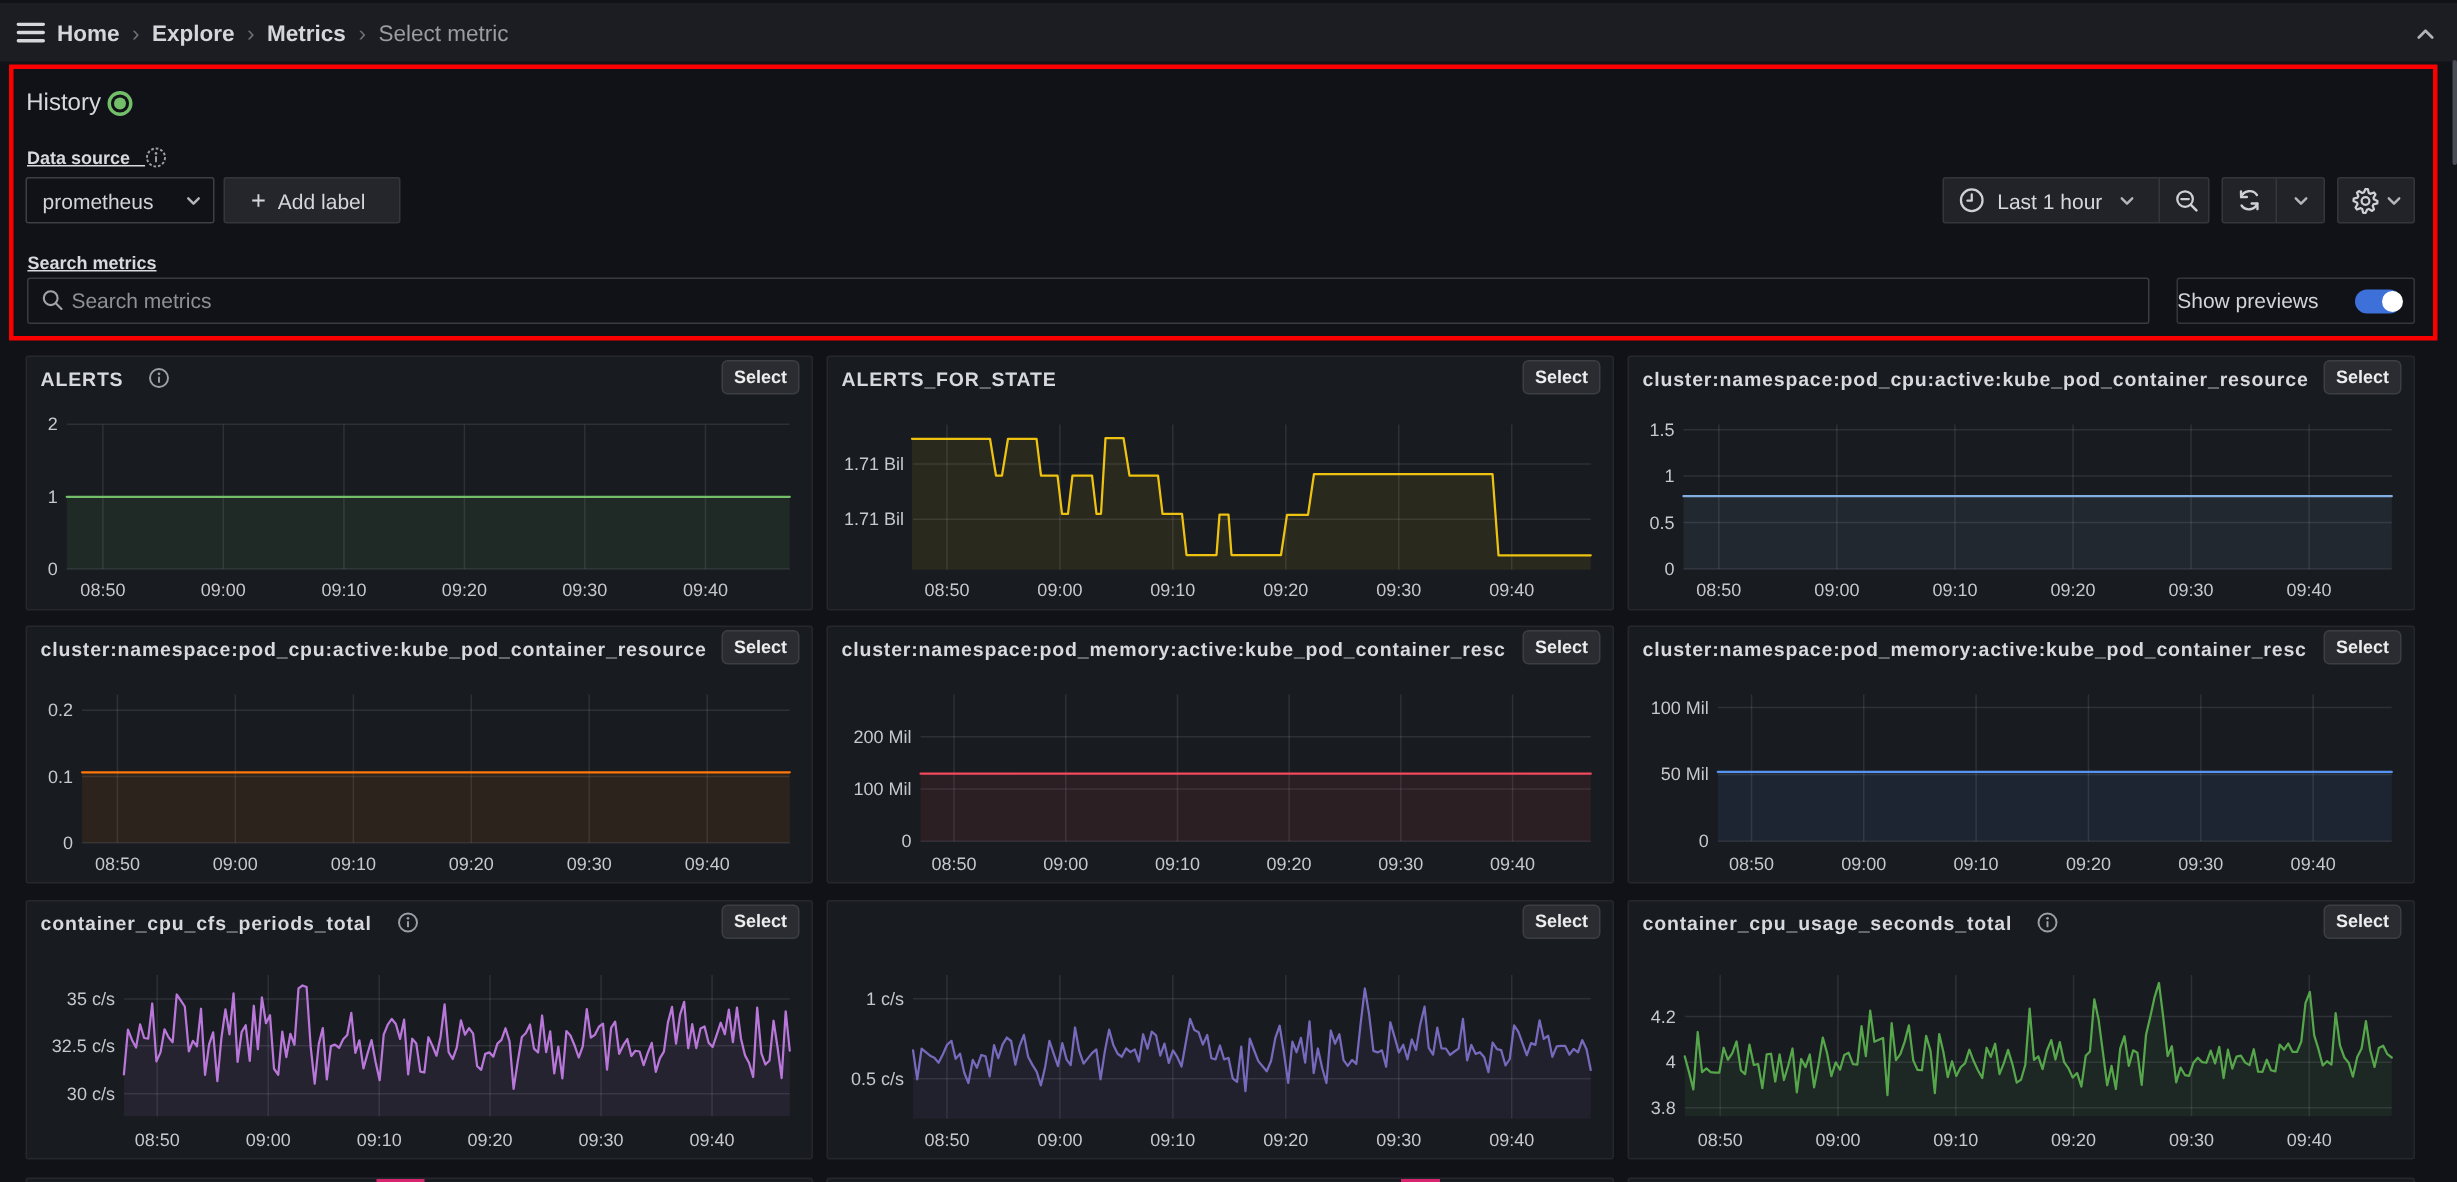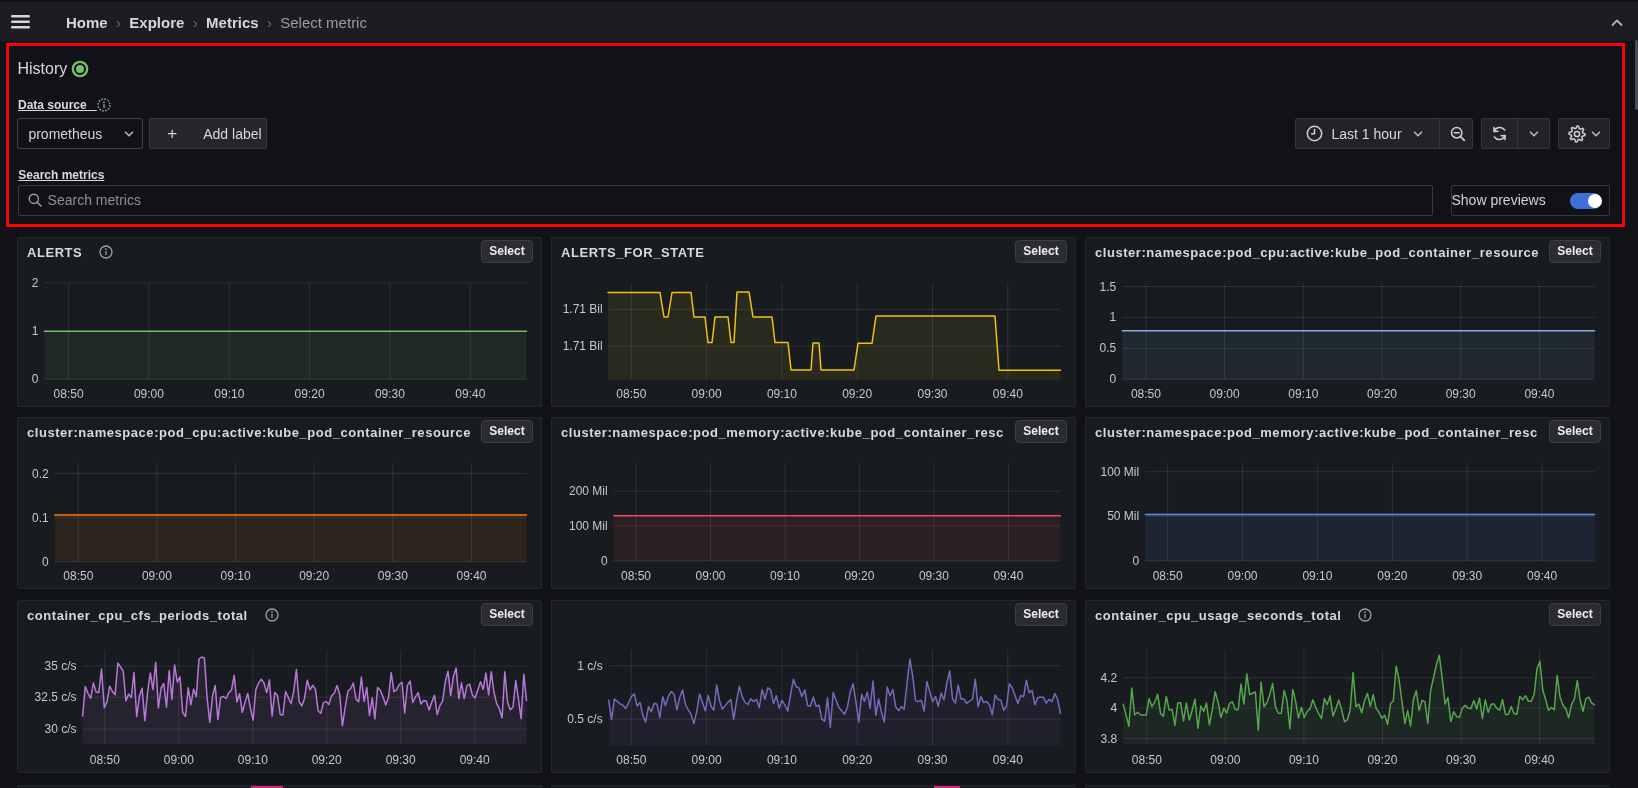--- a/index.html
+++ b/index.html
@@ -18,21 +18,21 @@
    display:flex; align-items:center; color:#d5d6da; font-size:14px; font-weight:500; }
 .lbl { position:absolute; font-size:12px; font-weight:700; color:#d8d9de; display:flex; align-items:center;text-decoration:underline; }
 </style></head>
 <body>
 <div class="nav"></div>
 <svg class="abs" style="left:11px;top:15px" width="19" height="14">
   <rect x="0" y="0" width="19" height="2.4" rx="1.2" fill="#d6d7da"></rect>
   <rect x="0" y="5.5" width="19" height="2.4" rx="1.2" fill="#d6d7da"></rect>
   <rect x="0" y="11" width="19" height="2.4" rx="1.2" fill="#d6d7da"></rect>
 </svg>
-<div class="abs crumb" style="left:66px;top:13.5px;font-size:15px;color:#6e7077;">
+<div class="abs crumb" style="left:38px;top:13.5px;font-size:15px;color:#6e7077;">
   <b>Home</b>&nbsp;&nbsp;›&nbsp;&nbsp;<b>Explore</b>&nbsp;&nbsp;›&nbsp;&nbsp;<b>Metrics</b>&nbsp;&nbsp;›&nbsp;&nbsp;<span style="color:#9a9ca3">Select metric</span>
 </div>
 <div class="abs" style="left:1610px;top:16px"><svg width="14" height="14" viewBox="0 0 14 14">
       <path d="M2.5 9 L7 4.5 L11.5 9" fill="none" stroke="#b0b2b8" stroke-width="1.8" stroke-linecap="round" stroke-linejoin="round"></path>
     </svg></div>
 
 <div class="abs" style="left:6px;top:43px;width:1618.5px;height:184px;border:3.4px solid #fb0000;"></div>
 
 <div class="abs" style="left:17.5px;top:59.5px;font-size:16px;font-weight:400;color:#d8d9dd;">History</div>
 <div class="abs" style="left:70.5px;top:59.5px"><svg width="18" height="18" viewBox="0 0 18 18">
@@ -48,21 +48,21 @@
 <div class="abs" style="left:17.4px;top:118.3px;width:126px;height:30.5px;background:#111217;border:1px solid #3d3f46;border-radius:2px;display:flex;align-items:center;">
   <span style="margin-left:10px;font-size:14px;color:#d3d4d9;">prometheus</span>
   <span style="margin-left:auto;margin-right:7px;display:flex">
       <svg width="12" height="12" viewBox="0 0 12 12">
         <path d="M2.5 4.2 L6 7.8 L9.5 4.2" fill="none" stroke="#b4b6bc" stroke-width="1.6" stroke-linecap="round" stroke-linejoin="round"></path>
       </svg>
     </span>
 </div>
 <div class="btn" style="left:149.3px;top:118.3px;width:118px;height:30.5px;">
   <span style="margin-left:17px;font-size:17px;font-weight:400;color:#d5d6da;line-height:14px;">+</span>
-  <span style="margin-left:26px;">Add label</span>
+  <span style="margin-left:8px;">Add label</span>
 </div>
 
 <div class="btn" style="left:1294.5px;top:118px;width:178px;height:31.4px;background:#212329;">
   <span style="margin-left:10px;display:flex">
       <svg width="17" height="17" viewBox="0 0 17 17">
         <circle cx="8.5" cy="8.5" r="7.2" fill="none" stroke="#cfd0d5" stroke-width="1.5"></circle>
         <path d="M8.5 4.6 L8.5 8.8 L5.6 8.8" fill="none" stroke="#cfd0d5" stroke-width="1.5" stroke-linecap="round" stroke-linejoin="round"></path>
       </svg>
     </span>
   <span style="margin-left:9px;color:#d7d8db;">Last 1 hour</span>

